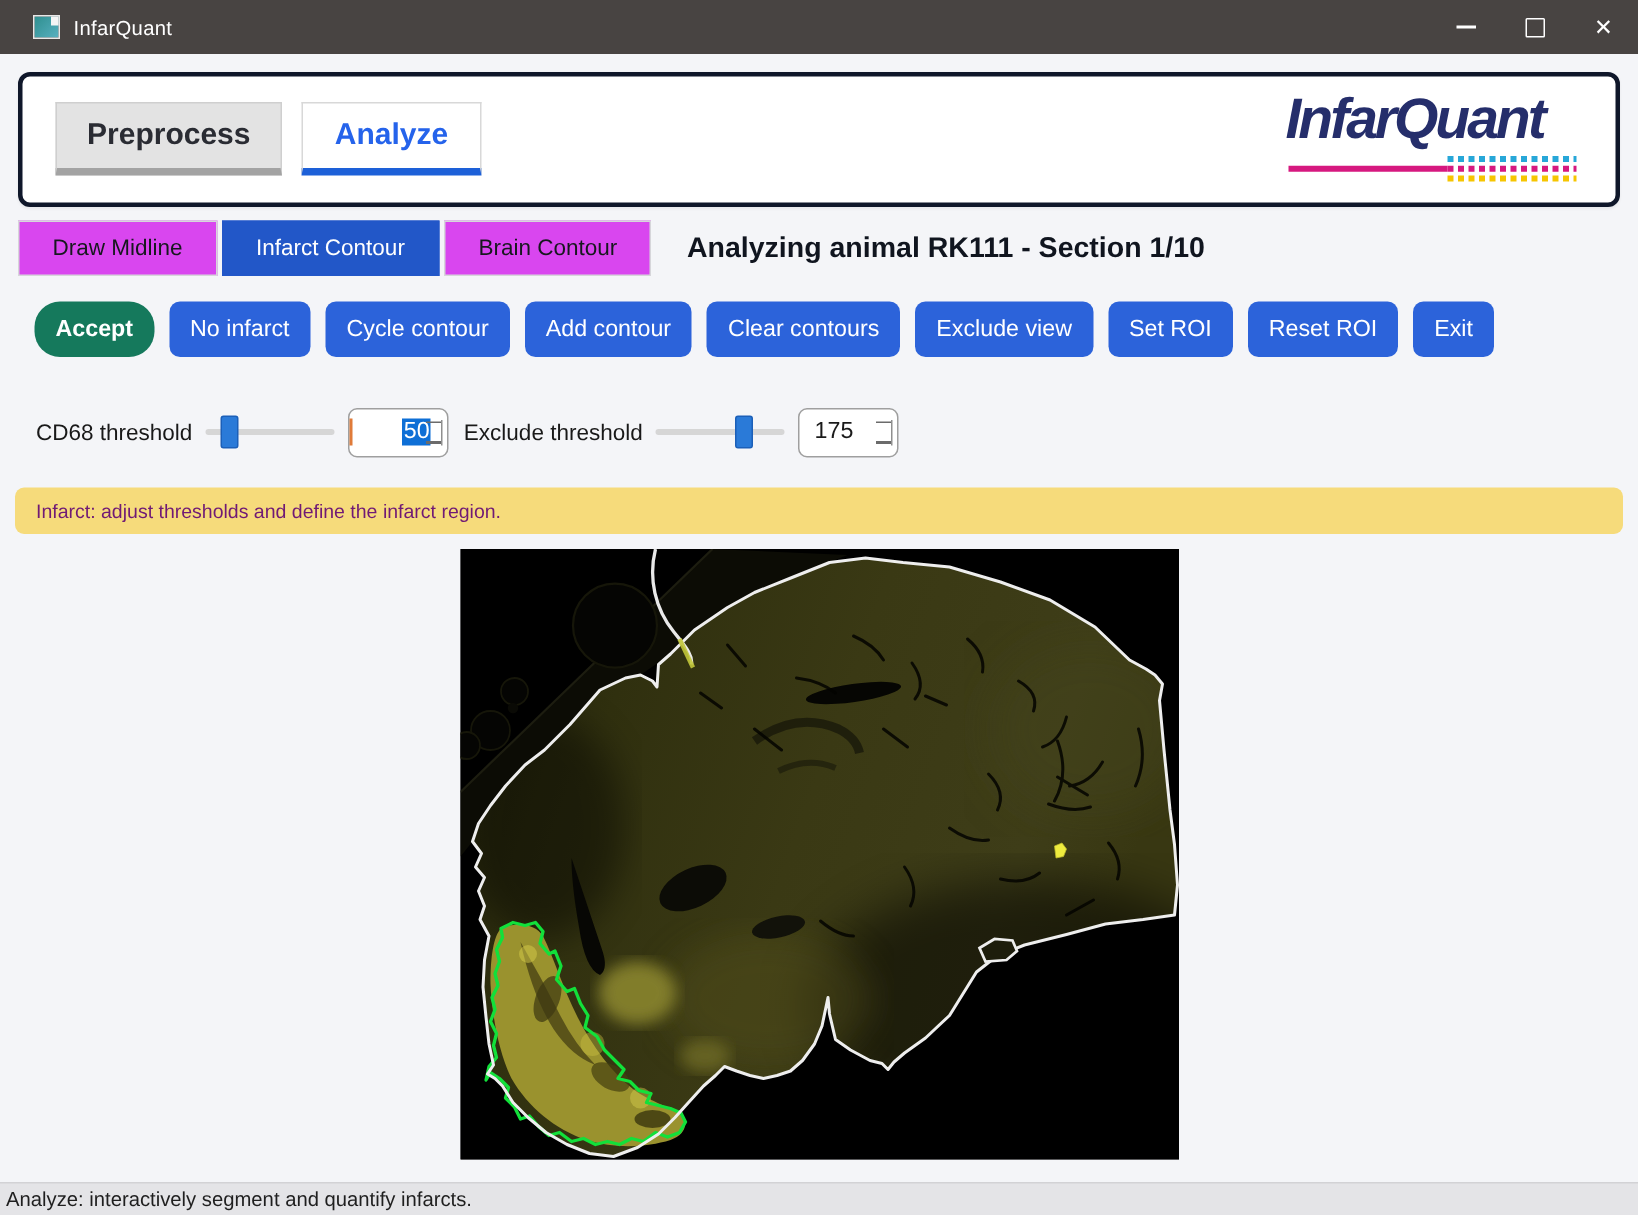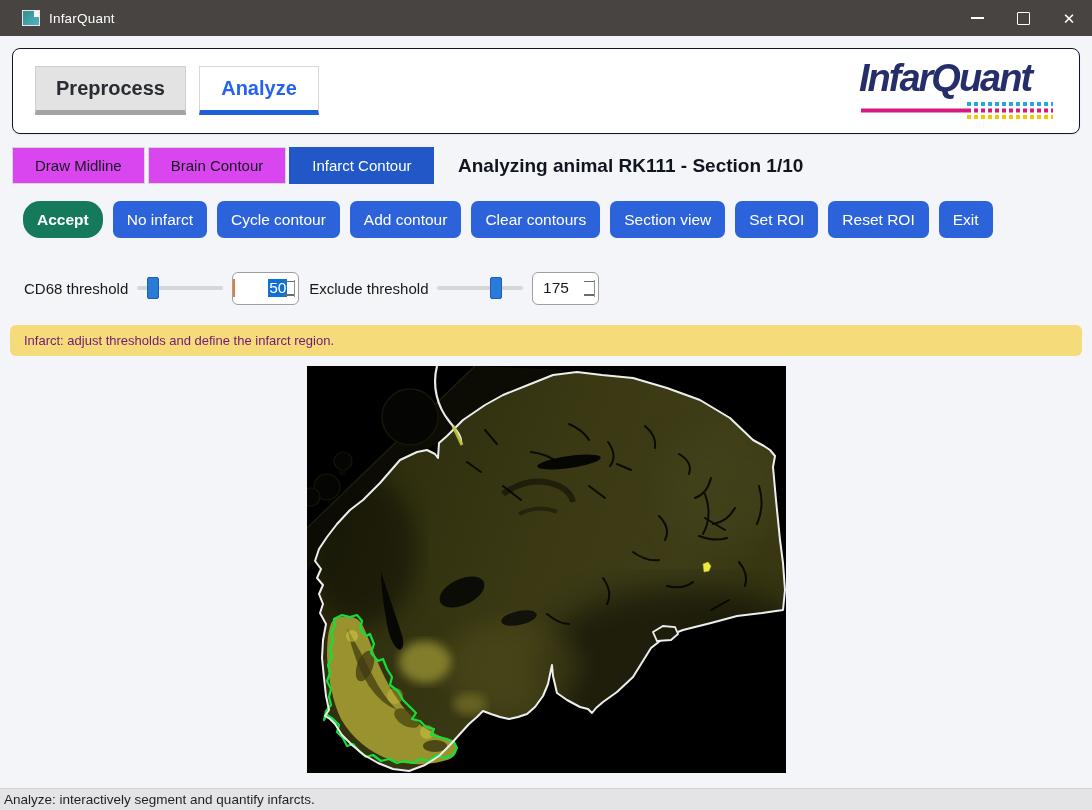--- a/index.html
+++ b/index.html
@@ -14,21 +14,21 @@
   .titletext{font-size:13.5px;letter-spacing:.2px;}
   .wincontrols{margin-left:auto;display:flex;height:36px;}
   .winbtn{width:46px;height:36px;display:flex;align-items:center;justify-content:center;cursor:default;}
   .glyph-min{width:13px;height:1.5px;background:#fff;}
   .glyph-max{width:11px;height:11px;border:1.5px solid #fff;border-radius:1px;}
   .glyph-close{font-size:15px;color:#fff;line-height:1;}
   
   .page{position:absolute;left:0;top:36px;right:0;bottom:0;background:#f4f5f8;}
   
   .topcard{position:absolute;left:12px;right:12px;top:12px;height:84px;background:#fff;
-    border:1px solid #0f172a;border-radius:8px;box-shadow:0 1px 2px rgba(0,0,0,.06);padding-left:24px;}
+    border:3px solid #0f172a;border-radius:8px;box-shadow:0 1px 2px rgba(0,0,0,.06);padding-left:24px;}
   .maintabs{position:absolute;left:22px;top:17px;display:flex;gap:13px;}
   .maintab{height:49px;display:flex;align-items:center;justify-content:center;
     font-size:20px;font-weight:700;box-sizing:border-box;cursor:pointer;}
   .maintab.inactive{width:151px;background:#e3e3e3;border:1px solid #cfcfcf;border-bottom:5px solid #a3a3a3;color:#2a2c33;}
   .maintab.active{width:120px;background:#fff;border:1px solid #d8d8d8;border-bottom:5px solid #1d60d8;color:#2563eb;}
   
   .logo{position:absolute;right:20px;top:8px;width:200px;text-align:left;}
   .logotext{font-size:38px;font-weight:800;font-style:italic;color:#252e6b;
     letter-spacing:-2px;line-height:1.15;white-space:nowrap;}
   .stripes{display:block;margin-top:0px;}
@@ -118,32 +118,32 @@
           <line x1="2" y1="9.5" x2="108" y2="9.5" stroke="#d6187f" stroke-width="4"></line>
           <line x1="108" y1="9.5" x2="194" y2="9.5" stroke="#d6187f" stroke-width="4" stroke-dasharray="4 3"></line>
           <line x1="2" y1="16" x2="108" y2="16" stroke="url(#st3)" stroke-width="4"></line>
           <line x1="108" y1="16" x2="194" y2="16" stroke="#f6c500" stroke-width="4" stroke-dasharray="4 3"></line>
         </svg>
       </div>
     </div>
 
     <div class="steprow">
       <div class="steptab">Draw Midline</div>
+      <div class="steptab active">Infarct Contour</div>
       <div class="steptab">Brain Contour</div>
-      <div class="steptab active">Infarct Contour</div>
     </div>
     <div class="heading">Analyzing animal RK111 - Section 1/10</div>
 
     <div class="actionrow">
       <button class="btn green">Accept</button>
       <button class="btn">No infarct</button>
       <button class="btn">Cycle contour</button>
       <button class="btn">Add contour</button>
       <button class="btn">Clear contours</button>
-      <button class="btn">Section view</button>
+      <button class="btn">Exclude view</button>
       <button class="btn">Set ROI</button>
       <button class="btn">Reset ROI</button>
       <button class="btn">Exit</button>
     </div>
 
     <div class="sliderrow">
       <span class="th-label">CD68 threshold</span>
       <div class="slider">
         <div class="track"></div>
         <div class="handle" style="left:10px"></div>

